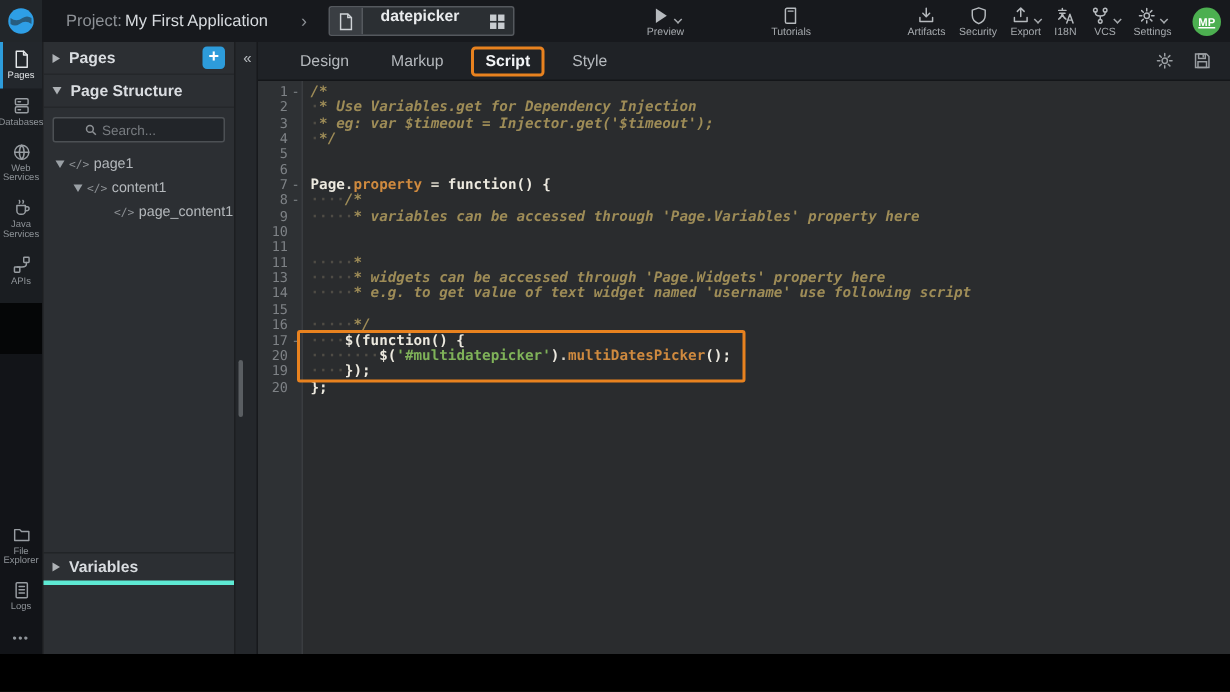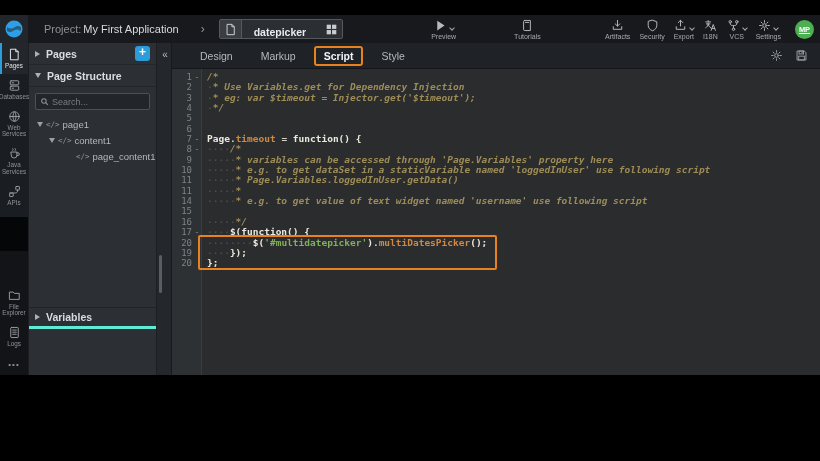--- a/index.html
+++ b/index.html
@@ -4,30 +4,30 @@
 <style>
   :root{
     --topbar:#17191d; --logo:#22262a; --sidebar:#121418; --sidebar-top:#1a1d21;
     --panel:#2c2f33; --strip:#24272b; --tabbar:#1f2226; --editor:#2a2c2e;
     --gutter:#2e3134; --orange:#E8821F; --blue:#2D9CDB;
     --txt:#c3c7cb; --dim:#9aa0a5; --faint:#7a7e83;
   }
   *{margin:0;padding:0;box-sizing:border-box;}
   html,body{width:820px;height:461px;overflow:hidden;background:#000;
     font-family:"Liberation Sans","DejaVu Sans",sans-serif;}
-  .app{width:820px;height:360px;display:flex;flex-direction:column;margin-top:15px;}
+  .app{width:820px;height:436px;display:flex;flex-direction:column;}
 
   
   .topbar{height:28px;background:var(--topbar);display:flex;align-items:center;flex:none;}
   .logo-box{width:28px;height:28px;background:var(--logo);display:flex;align-items:center;justify-content:center;flex:none;}
   .crumb{display:flex;align-items:center;margin-left:16px;font-size:11px;white-space:nowrap;}
   .crumb .plabel{color:#8d9196;}
   .crumb .pname{color:#d7dbdf;margin-left:2px;}
   .crumb-chev{margin-left:22px;color:#8d9196;font-size:12px;}
-  .page-tab{margin-left:14px;height:20px;display:flex;align-items:flex-end;border:1px solid #55595e;border-radius:2px;background:#2b2f33;overflow:hidden;}
+  .page-tab{margin-left:14px;height:20px;display:flex;align-items:flex-start;border:1px solid #55595e;border-radius:2px;background:#2b2f33;overflow:hidden;}
   .page-tab .doc-btn{width:22px;height:100%;display:flex;align-items:center;justify-content:center;background:#3a3e43;border-right:1px solid #55595e;color:#cfd3d7;}
   .page-tab .pt-label{font-size:10.5px;font-weight:bold;color:#e9ebed;padding:0 14px 0 12px;}
   .page-tab .grid-btn{width:22px;height:100%;display:flex;align-items:center;justify-content:center;color:#c8ccd0;}
   .tb-action{display:flex;flex-direction:column;align-items:center;justify-content:center;color:#b6babe;position:relative;height:28px;}
   .tb-action .ic{height:14px;display:flex;align-items:flex-end;}
   .tb-action .lbl{font-size:7px;color:#a6aaae;margin-top:1px;white-space:nowrap;}
   .chev{display:inline-block;width:4px;height:4px;border-right:1px solid #a6aaae;border-bottom:1px solid #a6aaae;transform:rotate(45deg);margin-left:3px;margin-bottom:2px;}
   .tb-spacer{flex:1;}
   .right-actions{display:flex;align-items:center;gap:9px;margin-right:8px;}
   .avatar{width:19px;height:19px;border-radius:50%;display:flex;align-items:center;justify-content:center;
@@ -50,21 +50,21 @@
   .rail-more{color:#8f9499;font-size:8px;text-align:center;padding:8px 0 6px;letter-spacing:1px;}
 
   
   .panel{width:128px;background:var(--panel);display:flex;flex-direction:column;flex:none;border-left:1px solid #1c1e21;}
   .p-header{height:22px;display:flex;align-items:center;padding:0 6px;border-bottom:1px solid #24272a;flex:none;}
   .p-header .title{font-size:10.5px;font-weight:bold;color:#d9dce0;margin-left:6px;flex:1;}
   .plus-btn{width:15px;height:15px;background:var(--blue);border-radius:3px;color:#fff;font-size:12px;line-height:13px;text-align:center;font-weight:bold;flex:none;}
   .tri-r{width:0;height:0;border-left:5px solid #aeb2b6;border-top:3.5px solid transparent;border-bottom:3.5px solid transparent;flex:none;}
   .tri-d{width:0;height:0;border-top:5px solid #aeb2b6;border-left:3.5px solid transparent;border-right:3.5px solid transparent;flex:none;}
   .search-wrap{padding:6px 6px 6px;flex:none;}
-  .search-box{height:17px;background:#222529;border:1px solid #4c5054;border-radius:2px;display:flex;align-items:center;padding:0 4px;}
+  .search-box{height:17px;background:#222529;border:1px solid #4c5054;border-radius:2px;display:flex;align-items:center;padding:0 20px;}
   .search-box input{flex:1;min-width:0;background:transparent;border:none;outline:none;color:#aeb2b6;font-size:9px;margin-left:3px;font-family:inherit;}
   .search-box input::placeholder{color:#787c80;}
   .tree{flex:none;}
   .tree-row{height:16px;display:flex;align-items:center;font-size:9.5px;color:#b4b8bc;white-space:nowrap;}
   .tree-row .codetag{font-family:"DejaVu Sans Mono",monospace;font-size:7.5px;color:#8d9195;margin:0 3px 0 3px;}
   .panel-fill{flex:1;}
   .variables-hd{border-top:1px solid #212427;border-bottom:3px solid #5eead4;}
   .panel-bottom{height:46px;flex:none;}
 
   
@@ -393,26 +393,27 @@
       </div>
       <div class="editor">
         <div class="gutter-bg"></div>
         <div class="code-lines" id="code-lines">
             <div class="cl"><span class="ln">1</span><span class="fold">-</span><span class="lt"><span class="tk-com">/*</span></span></div>
             <div class="cl"><span class="ln">2</span><span class="fold"></span><span class="lt"><span class="tk-ws">·</span><span class="tk-com">* Use Variables.get for Dependency Injection</span></span></div>
             <div class="cl"><span class="ln">3</span><span class="fold"></span><span class="lt"><span class="tk-ws">·</span><span class="tk-com">* eg: var $timeout = Injector.get('$timeout');</span></span></div>
             <div class="cl"><span class="ln">4</span><span class="fold"></span><span class="lt"><span class="tk-ws">·</span><span class="tk-com">*/</span></span></div>
             <div class="cl"><span class="ln">5</span><span class="fold"></span><span class="lt"></span></div>
             <div class="cl"><span class="ln">6</span><span class="fold"></span></div>
-            <div class="cl"><span class="ln">7</span><span class="fold">-</span><span class="lt"><span class="tk-kw">Page</span><span class="tk-pl">.</span><span class="tk-fn">timeout</span><span class="tk-pl"> = </span><span class="tk-kw">function() {</span></span></div>
+            <div class="cl"><span class="ln">7</span><span class="fold">-</span><span class="lt"><span class="tk-kw">Page</span><span class="tk-pl">.</span><span class="tk-fn">property</span><span class="tk-pl"> = </span><span class="tk-kw">function() {</span></span></div>
             <div class="cl"><span class="ln">8</span><span class="fold">-</span><span class="lt"><span class="tk-ws">····</span><span class="tk-com">/*</span></span></div>
             <div class="cl"><span class="ln">9</span><span class="fold"></span><span class="lt"><span class="tk-ws">·····</span><span class="tk-com">* variables can be accessed through 'Page.Variables' property here</span></span></div>
-            <div class="cl"><span class="ln">10</span><span class="fold"></span><span class="lt"><span class="tk-ws">·····</span><span class="tk-com">* e.g. to get dataSet in a staticVariable named 'loggedInUser' use following script</span></span></div>
-            <div class="cl"><span class="ln">11</span><span class="fold"></span><span class="lt"><span class="tk-ws">·····</span><span class="tk-com">* Page.Variables.loggedInUser.getData()</span></span></div>
+            <div class="cl"><span class="ln">10</span><span class="fold"></span></div>
+            <div class="cl"><span class="ln">11</span><span class="fold"></span></div>
             <div class="cl"><span class="ln">11</span><span class="fold"></span><span class="lt"><span class="tk-ws">·····</span><span class="tk-com">*</span></span></div>
+            <div class="cl"><span class="ln">13</span><span class="fold"></span><span class="lt"><span class="tk-ws">·····</span><span class="tk-com">* widgets can be accessed through 'Page.Widgets' property here</span></span></div>
             <div class="cl"><span class="ln">14</span><span class="fold"></span><span class="lt"><span class="tk-ws">·····</span><span class="tk-com">* e.g. to get value of text widget named 'username' use following script</span></span></div>
             <div class="cl"><span class="ln">15</span><span class="fold"></span></div>
             <div class="cl"><span class="ln">16</span><span class="fold"></span><span class="lt"><span class="tk-ws">·····</span><span class="tk-com">*/</span></span></div>
             <div class="cl"><span class="ln">17</span><span class="fold">-</span><span class="lt"><span class="tk-ws">····</span><span class="tk-kw">$(function() {</span></span></div>
             <div class="cl"><span class="ln">20</span><span class="fold"></span><span class="lt"><span class="tk-ws">········</span><span class="tk-kw">$(</span><span class="tk-str">'#multidatepicker'</span><span class="tk-kw">)</span><span class="tk-pl">.</span><span class="tk-fn">multiDatesPicker</span><span class="tk-kw">();</span></span></div>
             <div class="cl"><span class="ln">19</span><span class="fold"></span><span class="lt"><span class="tk-ws">····</span><span class="tk-kw">});</span></span></div>
             <div class="cl"><span class="ln">20</span><span class="fold"></span><span class="lt"><span class="tk-kw">};</span></span></div>
             <div class="hl-box" style="border-color: rgb(232, 130, 31); left: 26px; top: 165.5px; width: 299.328px; height: 35.0312px;"></div>
           </div>
       </div>

